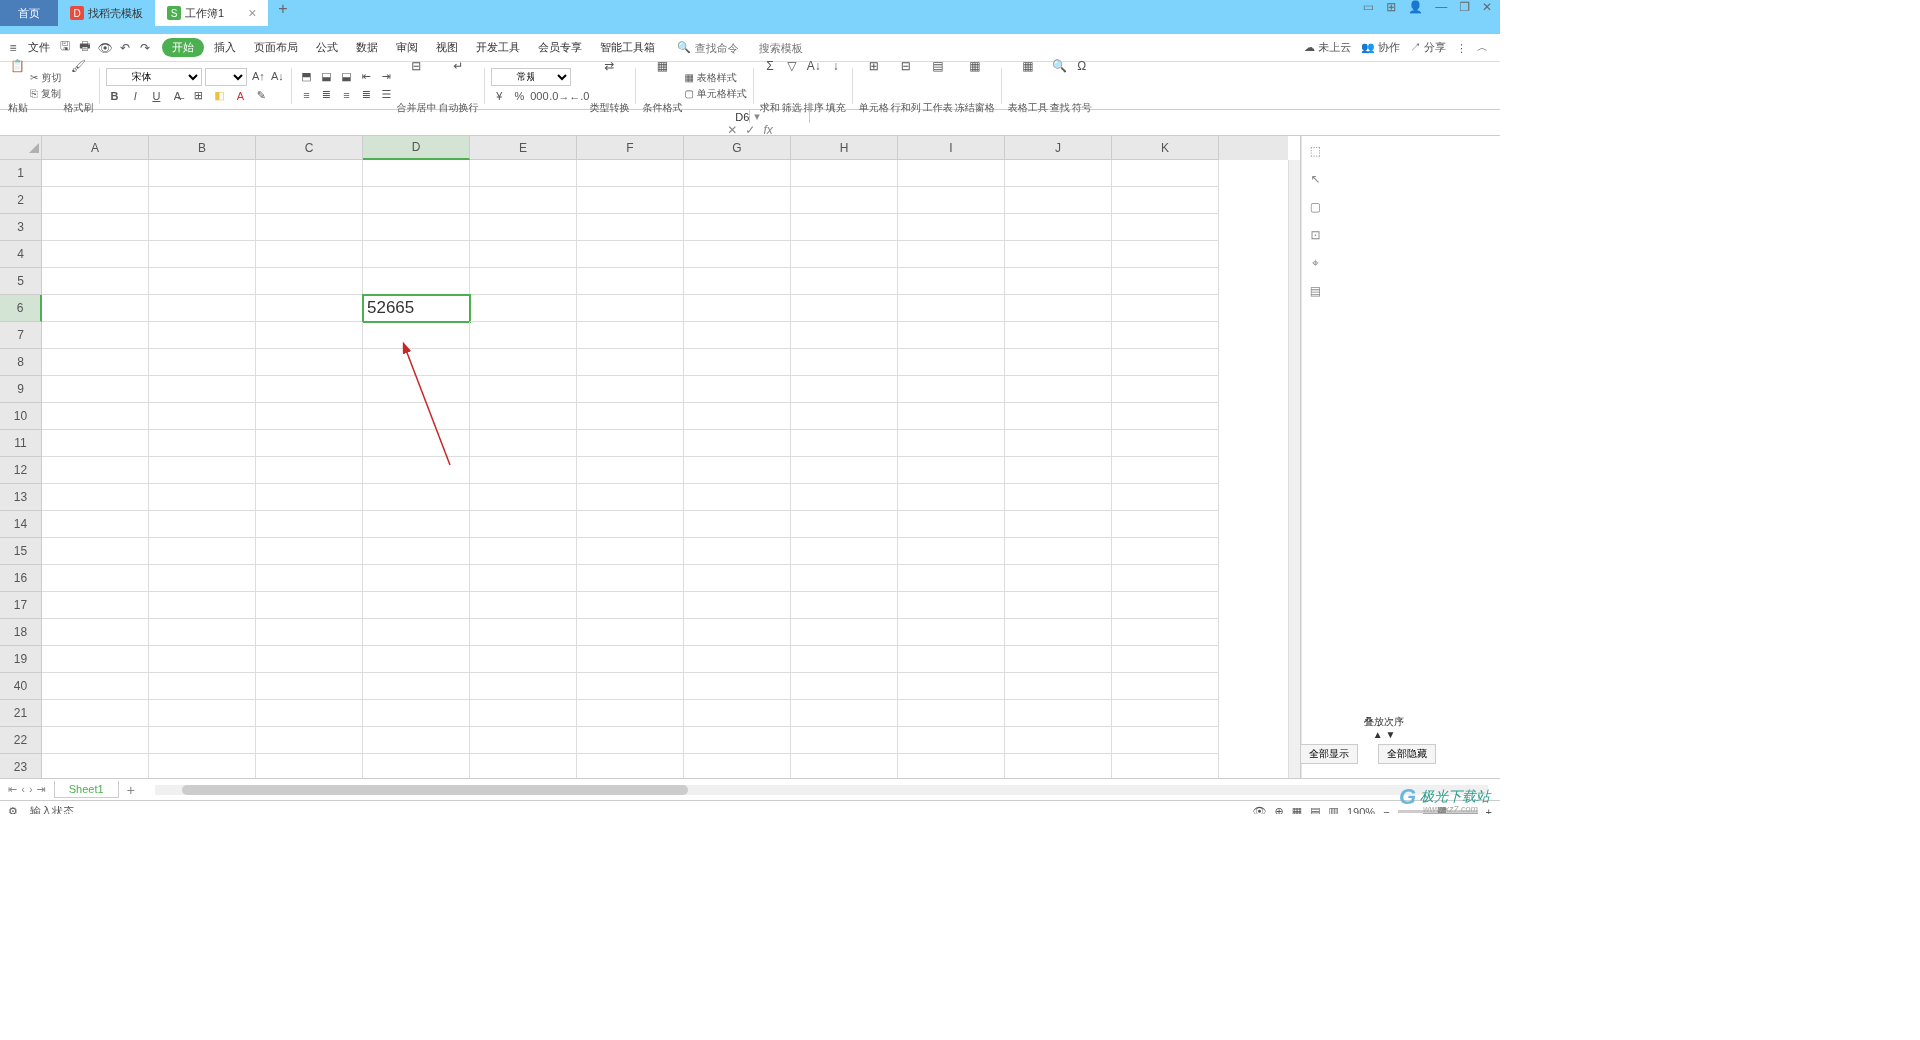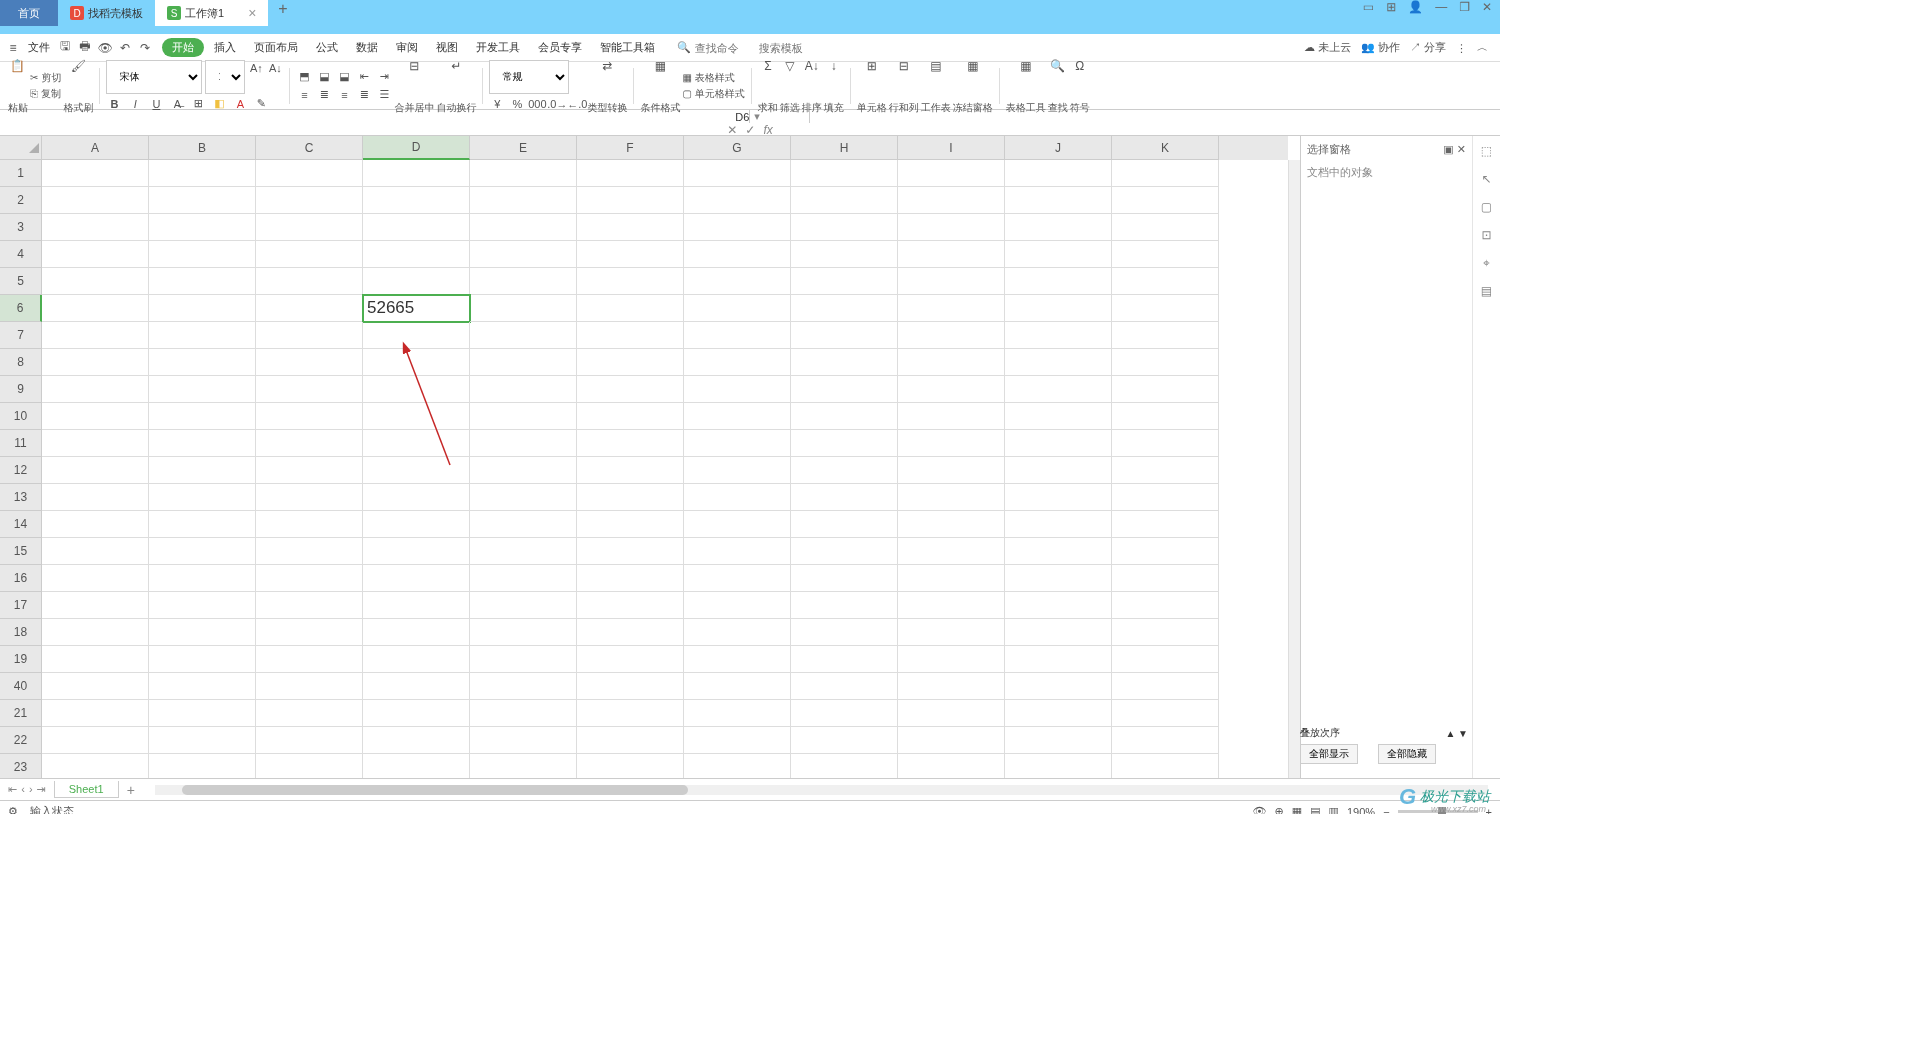--- a/index.html
+++ b/index.html
@@ -28,39 +28,39 @@
 .search-box input { border: none; outline: none; font-size: 11px; width: 60px; }
 .menu-right { margin-left: auto; display: flex; gap: 10px; align-items: flex-end; padding-right: 8px; font-size: 11px; color: #555; }
 
 
 .ribbon { height: 48px; display: flex; align-items: center; padding: 0 8px; border-bottom: 1px solid #ccc; gap: 2px; }
 .ribbon-big { display: flex; flex-direction: column; align-items: center; gap: 1px; }
 .ribbon-big-icon { width: 20px; height: 20px; display: flex; align-items: center; justify-content: center; color: #555; }
 .ribbon-label { font-size: 10px; color: #555; margin-top: 24px; }
 .ribbon-small { display: flex; align-items: center; gap: 3px; font-size: 10px; color: #555; }
 .ribbon-sep { width: 1px; height: 36px; background: #ddd; margin: 0 4px; }
-.ribbon-select { border: 1px solid #ccc; font-size: 10px; padding: 1px 8px; background: #fff; height: 34px; }
+.ribbon-select { border: 1px solid #ccc; font-size: 10px; padding: 1px 20px; background: #fff; height: 18px; }
 .ribbon-icon-sm { width: 16px; height: 16px; display: inline-flex; align-items: center; justify-content: center; color: #555; font-size: 11px; }
 
 
 .formula-bar { height: 26px; display: flex; align-items: center; border-bottom: 1px solid #ccc; flex-direction: column; }
 .name-box { width: 120px; border-right: 1px solid #ccc; padding: 0 8px; font-size: 11px; text-align: center; height: 100%; display: flex; align-items: center; justify-content: center; }
 .name-box-dd { border-left: 1px solid #ccc; padding: 0 4px; color: #888; }
 .formula-btns { display: flex; gap: 8px; padding: 0 10px; color: #888; }
 .formula-input { flex: 1; padding: 0 8px; font-size: 11px; }
 
 
 .main { display: flex; height: calc(100% - 26px - 28px - 48px - 26px - 22px - 22px); }
 .sheet-area { flex: 1; position: relative; overflow: hidden; }
 .right-panel { width: 200px; border-left: 1px solid #ccc; display: flex; }
 .panel-content { flex: 1; padding: 6px; font-size: 11px; }
 .panel-header { display: flex; justify-content: space-between; align-items: center; color: #666; margin-bottom: 8px; }
 .panel-sidebar { width: 28px; border-left: 1px solid #e5e5e5; display: flex; flex-direction: column; align-items: center; padding-top: 8px; gap: 14px; color: #888; }
 .panel-footer { position: absolute; bottom: 50px; right: 32px; width: 168px; display: flex; flex-direction: column; gap: 4px; font-size: 10px; }
-.panel-footer-row { display: flex; justify-content: space-between; align-items: center; }
+.panel-footer-row { display: flex; align-items: center; flex-direction: column; }
 .panel-footer-btns { display: flex; gap: 20px; }
 .pf-btn { border: 1px solid #ccc; padding: 2px 8px; background: #f5f5f5; font-size: 10px; }
 
 
 .grid-corner { position: absolute; top: 0; left: 0; width: 42px; height: 24px; background: #e8e8e8; border-right: 1px solid #ccc; border-bottom: 1px solid #ccc; display: flex; align-items: center; justify-content: flex-end; padding: 2px; }
 .grid-corner::after { content: ""; width: 0; height: 0; border-style: solid; border-width: 0 0 10px 10px; border-color: transparent transparent #b0b0b0 transparent; }
 .col-headers { position: absolute; top: 0; left: 42px; right: 12px; height: 24px; display: flex; background: #e8e8e8; }
 .col-h { width: 107px; border-right: 1px solid #ccc; border-bottom: 1px solid #ccc; display: flex; align-items: center; justify-content: center; font-size: 12px; color: #555; }
 .col-h.sel { background: #d4e4d4; border-bottom: 2px solid #4caf50; }
 .row-headers { position: absolute; top: 24px; left: 0; width: 42px; bottom: 0; background: #e8e8e8; }
@@ -85,21 +85,21 @@
 
 
 .status-bar { height: 22px; display: flex; align-items: center; border-top: 1px solid #ccc; font-size: 11px; padding: 0 8px; gap: 12px; color: #555; }
 .status-right { margin-left: auto; display: flex; align-items: center; gap: 8px; }
 .zoom-slider { width: 80px; height: 3px; background: #ccc; position: relative; }
 .zoom-thumb { position: absolute; left: 50%; top: -3px; width: 8px; height: 9px; background: #888; }
 
 
 .watermark { position: absolute; right: 10px; bottom: 4px; font-size: 14px; color: #2a9d8f; font-style: italic; display: flex; align-items: center; gap: 4px; }
 .watermark .g { color: #67b8de; font-size: 22px; font-weight: bold; font-style: italic; }
-.watermark .sub { font-size: 9px; color: #aaa; position: absolute; right: 4px; bottom: -4px; }
+.watermark .sub { font-size: 9px; color: #aaa; position: absolute; right: 12px; bottom: -4px; text-decoration: underline; }
 </style>
 </head>
 <body>
 
 <div class="title-bar">
   <div class="tab-home">首页</div>
   <div class="tab-item">
     <span class="tab-icon red">D</span>
     <span>找稻壳模板</span>
   </div>
@@ -648,27 +648,20 @@
     <svg class="arrow-svg" width="500" height="400">
       <defs>
           <marker id="ah" markerWidth="10" markerHeight="10" refX="2" refY="3" orient="auto">
             <path d="M0,0 L0,6 L8,3 z" fill="#c62828"></path>
           </marker>
         </defs>
       <line x1="408" y1="305" x2="364" y2="190" stroke="#c62828" stroke-width="1.5" marker-end="url(#ah)"></line>
     </svg>
   </div>
   <div class="right-panel">
-    <div class="panel-content">
-      <div class="panel-header">
-        <span>选择窗格</span>
-        <span><span>▣</span> <span>✕</span></span>
-      </div>
-      <div style="color:#888">文档中的对象</div>
-    </div>
     <div class="panel-sidebar">
       <span>⬚</span>
       <span>↖</span>
       <span>▢</span>
       <span>⊡</span>
       <span>⌖</span>
       <span>▤</span>
     </div>
   </div>
 </div>

